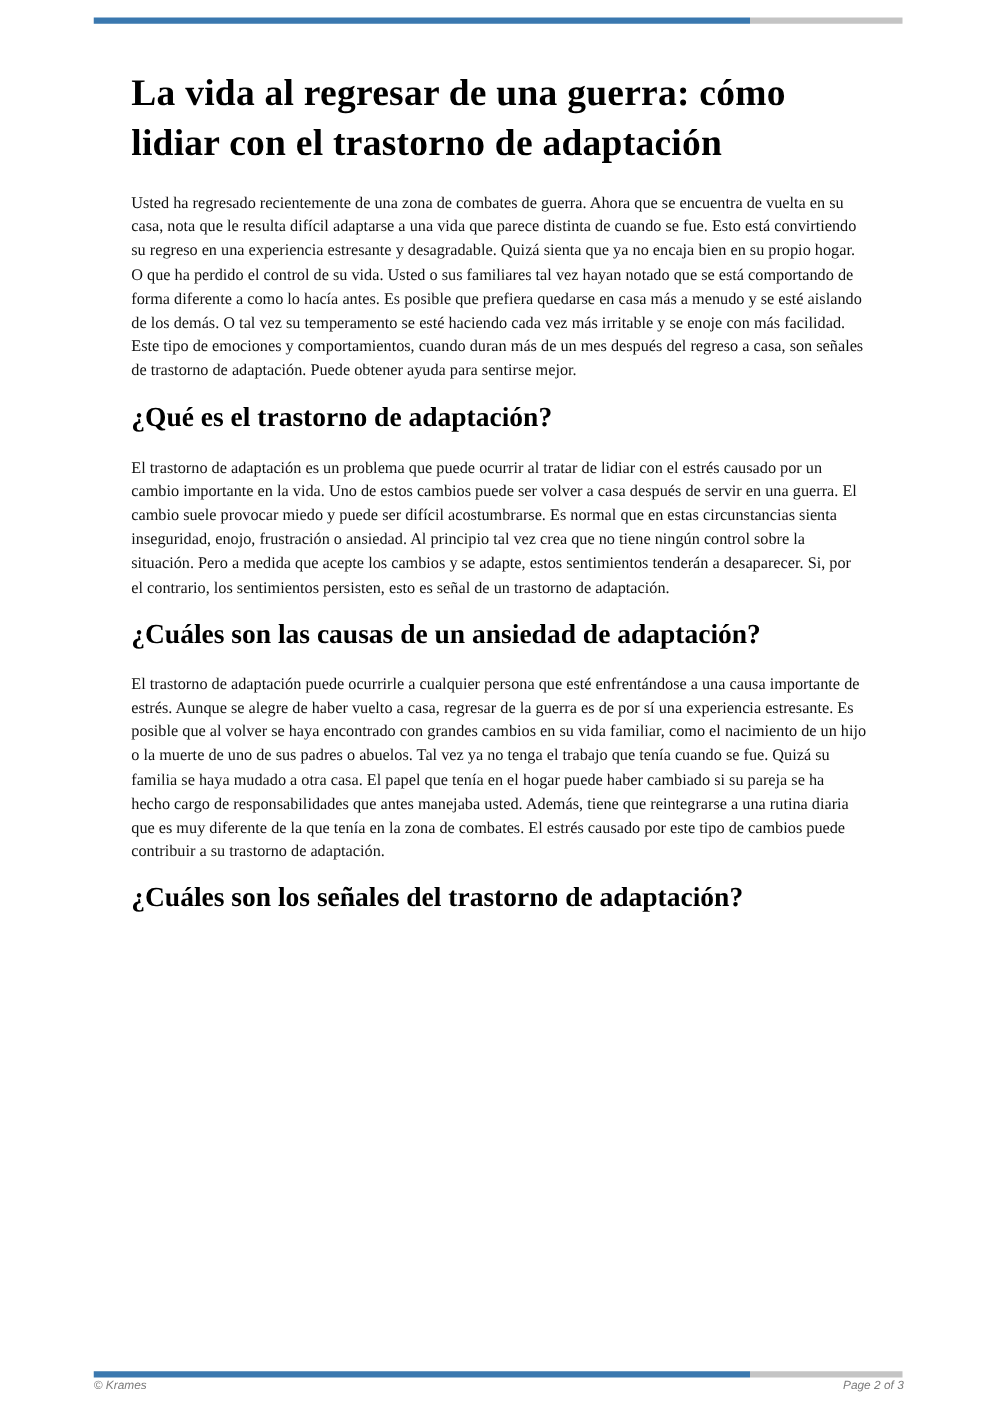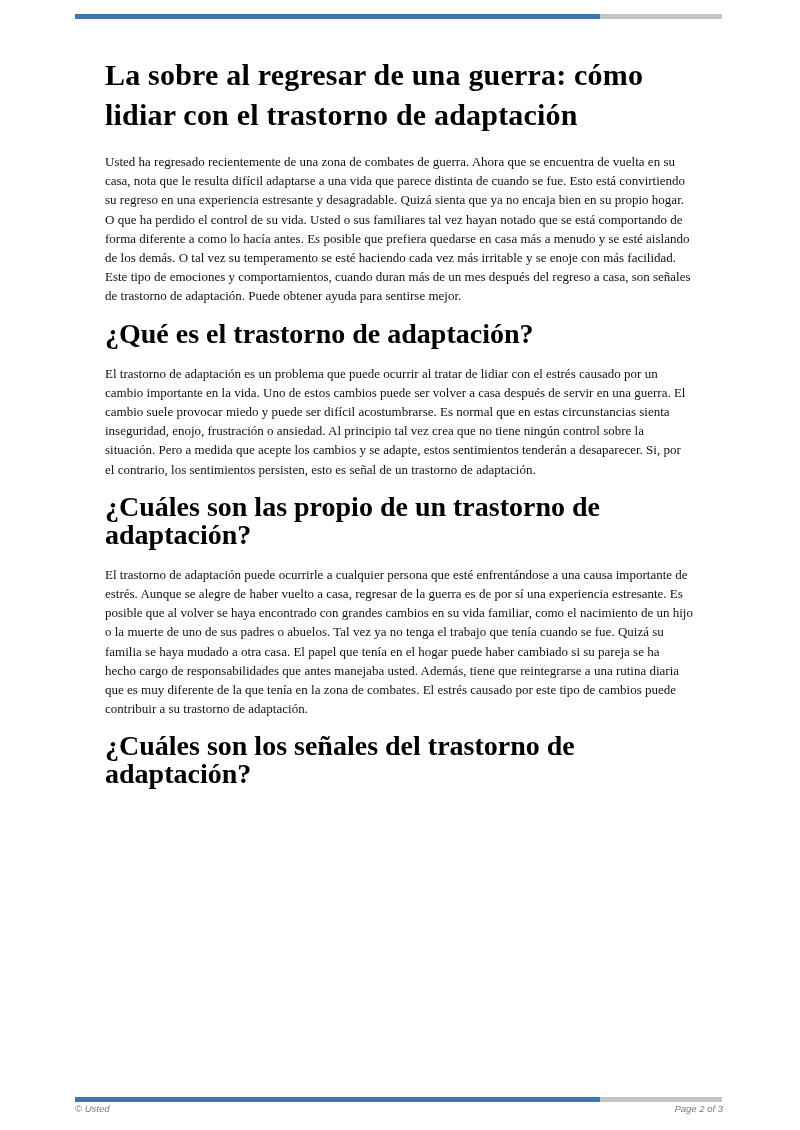--- a/index.html
+++ b/index.html
@@ -44,21 +44,21 @@
     margin:0 0 17px 0;
     letter-spacing:0.2px;
   }
   .doc p{
     font-size:13px;
     line-height:19.2px;
     margin:0 0 14px 0;
     text-align:left;
   }
   .doc h2{
-    font-size:28px;
+    font-size:22px;
     line-height:28px;
     font-weight:bold;
     color:#000000;
     margin:14px 0 16px 0;
   }
 
   
   .footer-text{
     position:absolute;
     left:75px;
@@ -74,34 +74,34 @@
 </style>
 </head>
 <body>
 
 <div class="rule rule-top">
   <div class="seg-accent"></div>
   <div class="seg-gray"></div>
 </div>
 
 <div class="doc">
-  <h1>La sobre al regresar de una guerra: cómo lidiar con el trastorno de adaptación</h1>
+  <h1>La vida al regresar de una guerra: cómo lidiar con el trastorno de adaptación</h1>
 
   <p>Usted ha regresado recientemente de una zona de combates de guerra. Ahora que se encuentra de vuelta en su casa, nota que le resulta difícil adaptarse a una vida que parece distinta de cuando se fue. Esto está convirtiendo su regreso en una experiencia estresante y desagradable. Quizá sienta que ya no encaja bien en su propio hogar. O que ha perdido el control de su vida. Usted o sus familiares tal vez hayan notado que se está comportando de forma diferente a como lo hacía antes. Es posible que prefiera quedarse en casa más a menudo y se esté aislando de los demás. O tal vez su temperamento se esté haciendo cada vez más irritable y se enoje con más facilidad. Este tipo de emociones y comportamientos, cuando duran más de un mes después del regreso a casa, son señales de trastorno de adaptación. Puede obtener ayuda para sentirse mejor.</p>
 
   <h2>¿Qué es el trastorno de adaptación?</h2>
   <p>El trastorno de adaptación es un problema que puede ocurrir al tratar de lidiar con el estrés causado por un cambio importante en la vida. Uno de estos cambios puede ser volver a casa después de servir en una guerra. El cambio suele provocar miedo y puede ser difícil acostumbrarse. Es normal que en estas circunstancias sienta inseguridad, enojo, frustración o ansiedad. Al principio tal vez crea que no tiene ningún control sobre la situación. Pero a medida que acepte los cambios y se adapte, estos sentimientos tenderán a desaparecer. Si, por el contrario, los sentimientos persisten, esto es señal de un trastorno de adaptación.</p>
 
-  <h2>¿Cuáles son las propio de un trastorno de adaptación?</h2>
+  <h2>¿Cuáles son las causas de un ansiedad de adaptación?</h2>
   <p>El trastorno de adaptación puede ocurrirle a cualquier persona que esté enfrentándose a una causa importante de estrés. Aunque se alegre de haber vuelto a casa, regresar de la guerra es de por sí una experiencia estresante. Es posible que al volver se haya encontrado con grandes cambios en su vida familiar, como el nacimiento de un hijo o la muerte de uno de sus padres o abuelos. Tal vez ya no tenga el trabajo que tenía cuando se fue. Quizá su familia se haya mudado a otra casa. El papel que tenía en el hogar puede haber cambiado si su pareja se ha hecho cargo de responsabilidades que antes manejaba usted. Además, tiene que reintegrarse a una rutina diaria que es muy diferente de la que tenía en la zona de combates. El estrés causado por este tipo de cambios puede contribuir a su trastorno de adaptación.</p>
 
   <h2>¿Cuáles son los señales del trastorno de adaptación?</h2>
 </div>
 
 <div class="rule rule-bottom">
   <div class="seg-accent"></div>
   <div class="seg-gray"></div>
 </div>
 
 <div class="footer-text">
-  <span>© Usted</span>
+  <span>© Krames</span>
   <span>Page 2 of 3</span>
 </div>
 
 </body></html>

